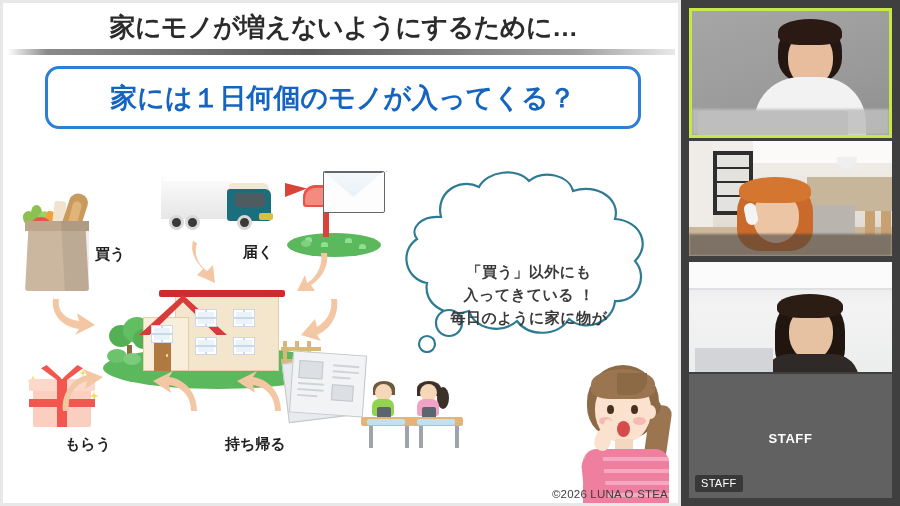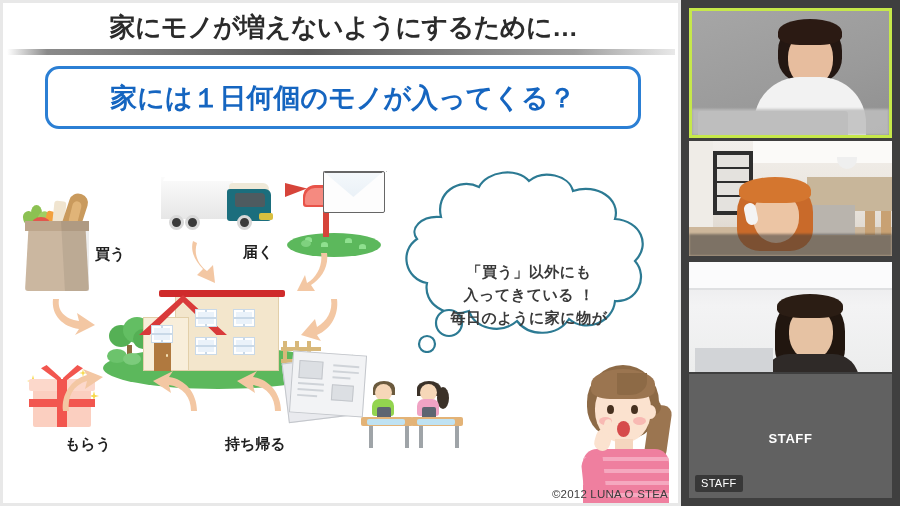--- a/index.html
+++ b/index.html
@@ -478,21 +478,21 @@
           <i class="w-stripe" style="top:32px"></i>
           <i class="w-stripe" style="top:44px"></i>
         </div>
         <div class="w-arm"></div>
         <div class="w-hand"></div>
         <div class="w-finger"></div>
       </div>
 
     </div>
 
-    <div class="copyright">©2012 LUNA O STEA</div>
+    <div class="copyright">©2026 LUNA O STEA</div>
   </div>
 
   <div class="rail">
 
     <div class="tile tile-1 active">
       <div class="vid">
         <div class="t1-bg"></div>
         <div class="t1-hair"></div>
         <div class="t1-face"></div>
         <div class="t1-fringe"></div>

